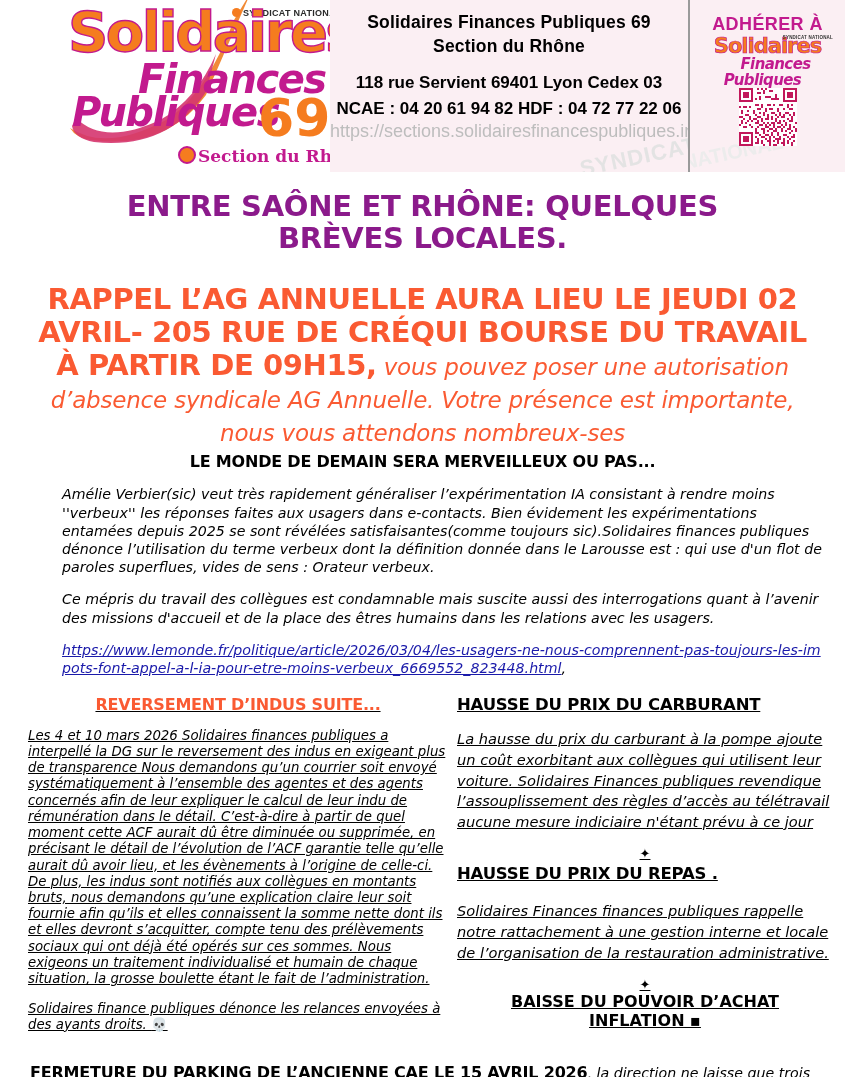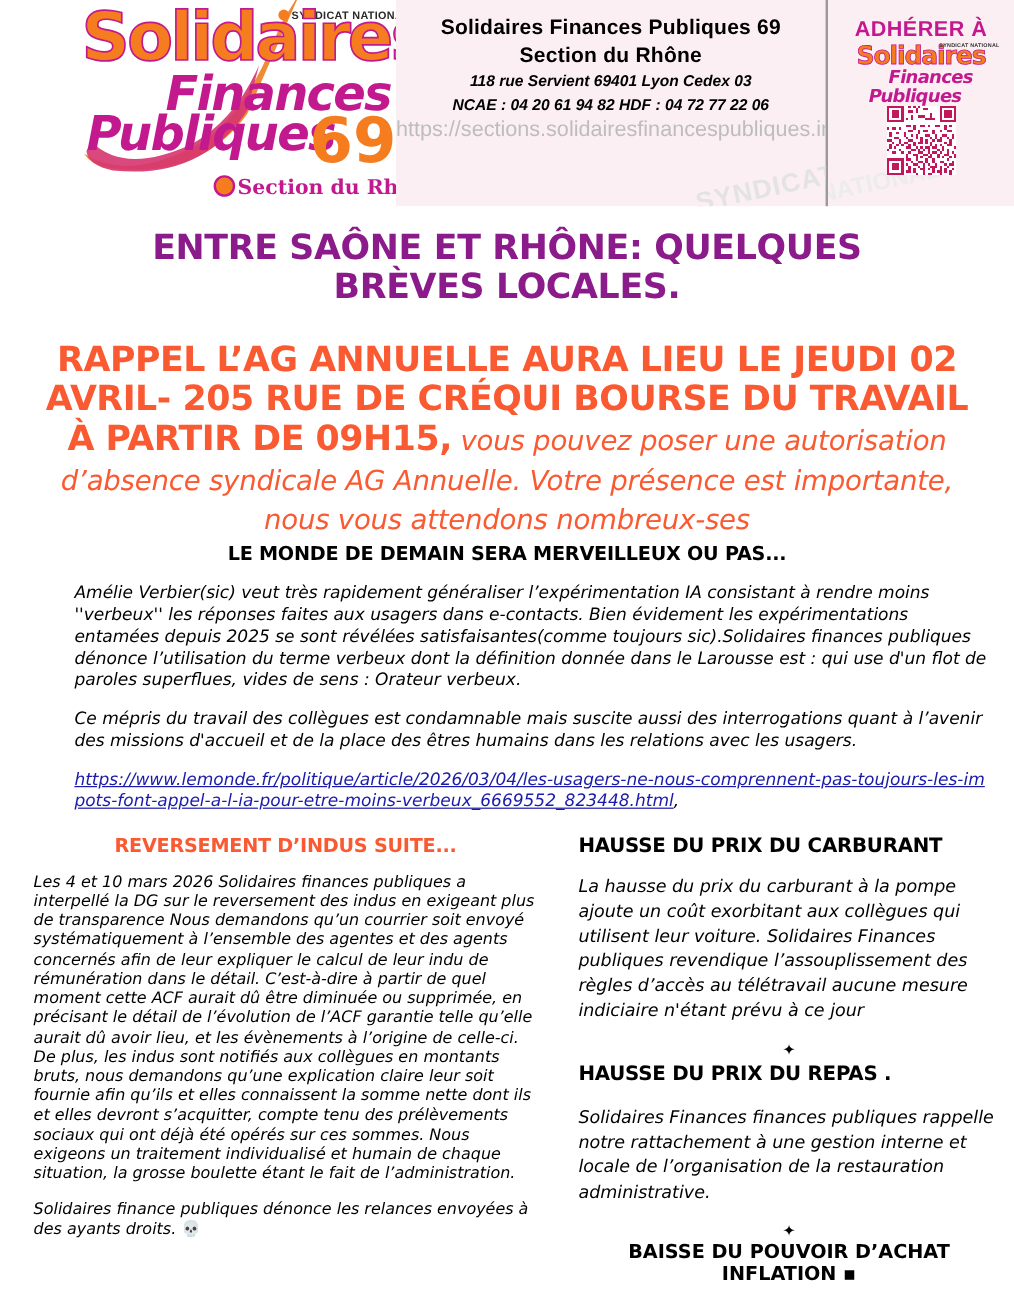--- a/index.html
+++ b/index.html
@@ -163,26 +163,26 @@
     margin: 11px 0 0 0;
     font-family: "Liberation Sans", sans-serif;
     font-weight: bold;
     font-size: 17.5px;
     color: #000000;
     letter-spacing: 0.2px;
     line-height: 1.35;
   }
   .info-addr {
     position: relative;
-    font-family: "Liberation Sans", sans-serif;
-    font-weight: bold;
-    font-size: 13px;
+    margin-top: 12px;
+    font-family: "Liberation Sans", sans-serif;
+    font-weight: bold;
+    font-size: 17px;
     color: #000000;
     line-height: 1.5;
-    font-style: italic;
   }
   .info-mail {
     position: relative;
     margin-top: 11px;
     font-family: "Liberation Sans", sans-serif;
     font-weight: bold;
     font-size: 12.5px;
     color: #d01b52;
   }
   .info-url {
@@ -333,21 +333,22 @@
     color: #1a1aaa;
     text-decoration: underline;
     font-style: italic;
     word-break: break-all;
   }
 
   
   .cols {
     display: flex;
     margin: 10px 12px 0 28px;
-    gap: 34px;
+    gap: 9px;
+    text-decoration: underline;
   }
   .col-left { flex: 0 0 420px; }
   .col-right { flex: 1 1 auto; }
   .col-left .para { font-size: 13.3px; line-height: 1.22; }
   .col-right .para { font-size: 14.6px; line-height: 1.42; }
   .col-right .sec-head { text-align: left; font-size: 16.5px; }
   .bullet-sep {
     text-align: center;
     font-size: 13px;
     line-height: 1;

